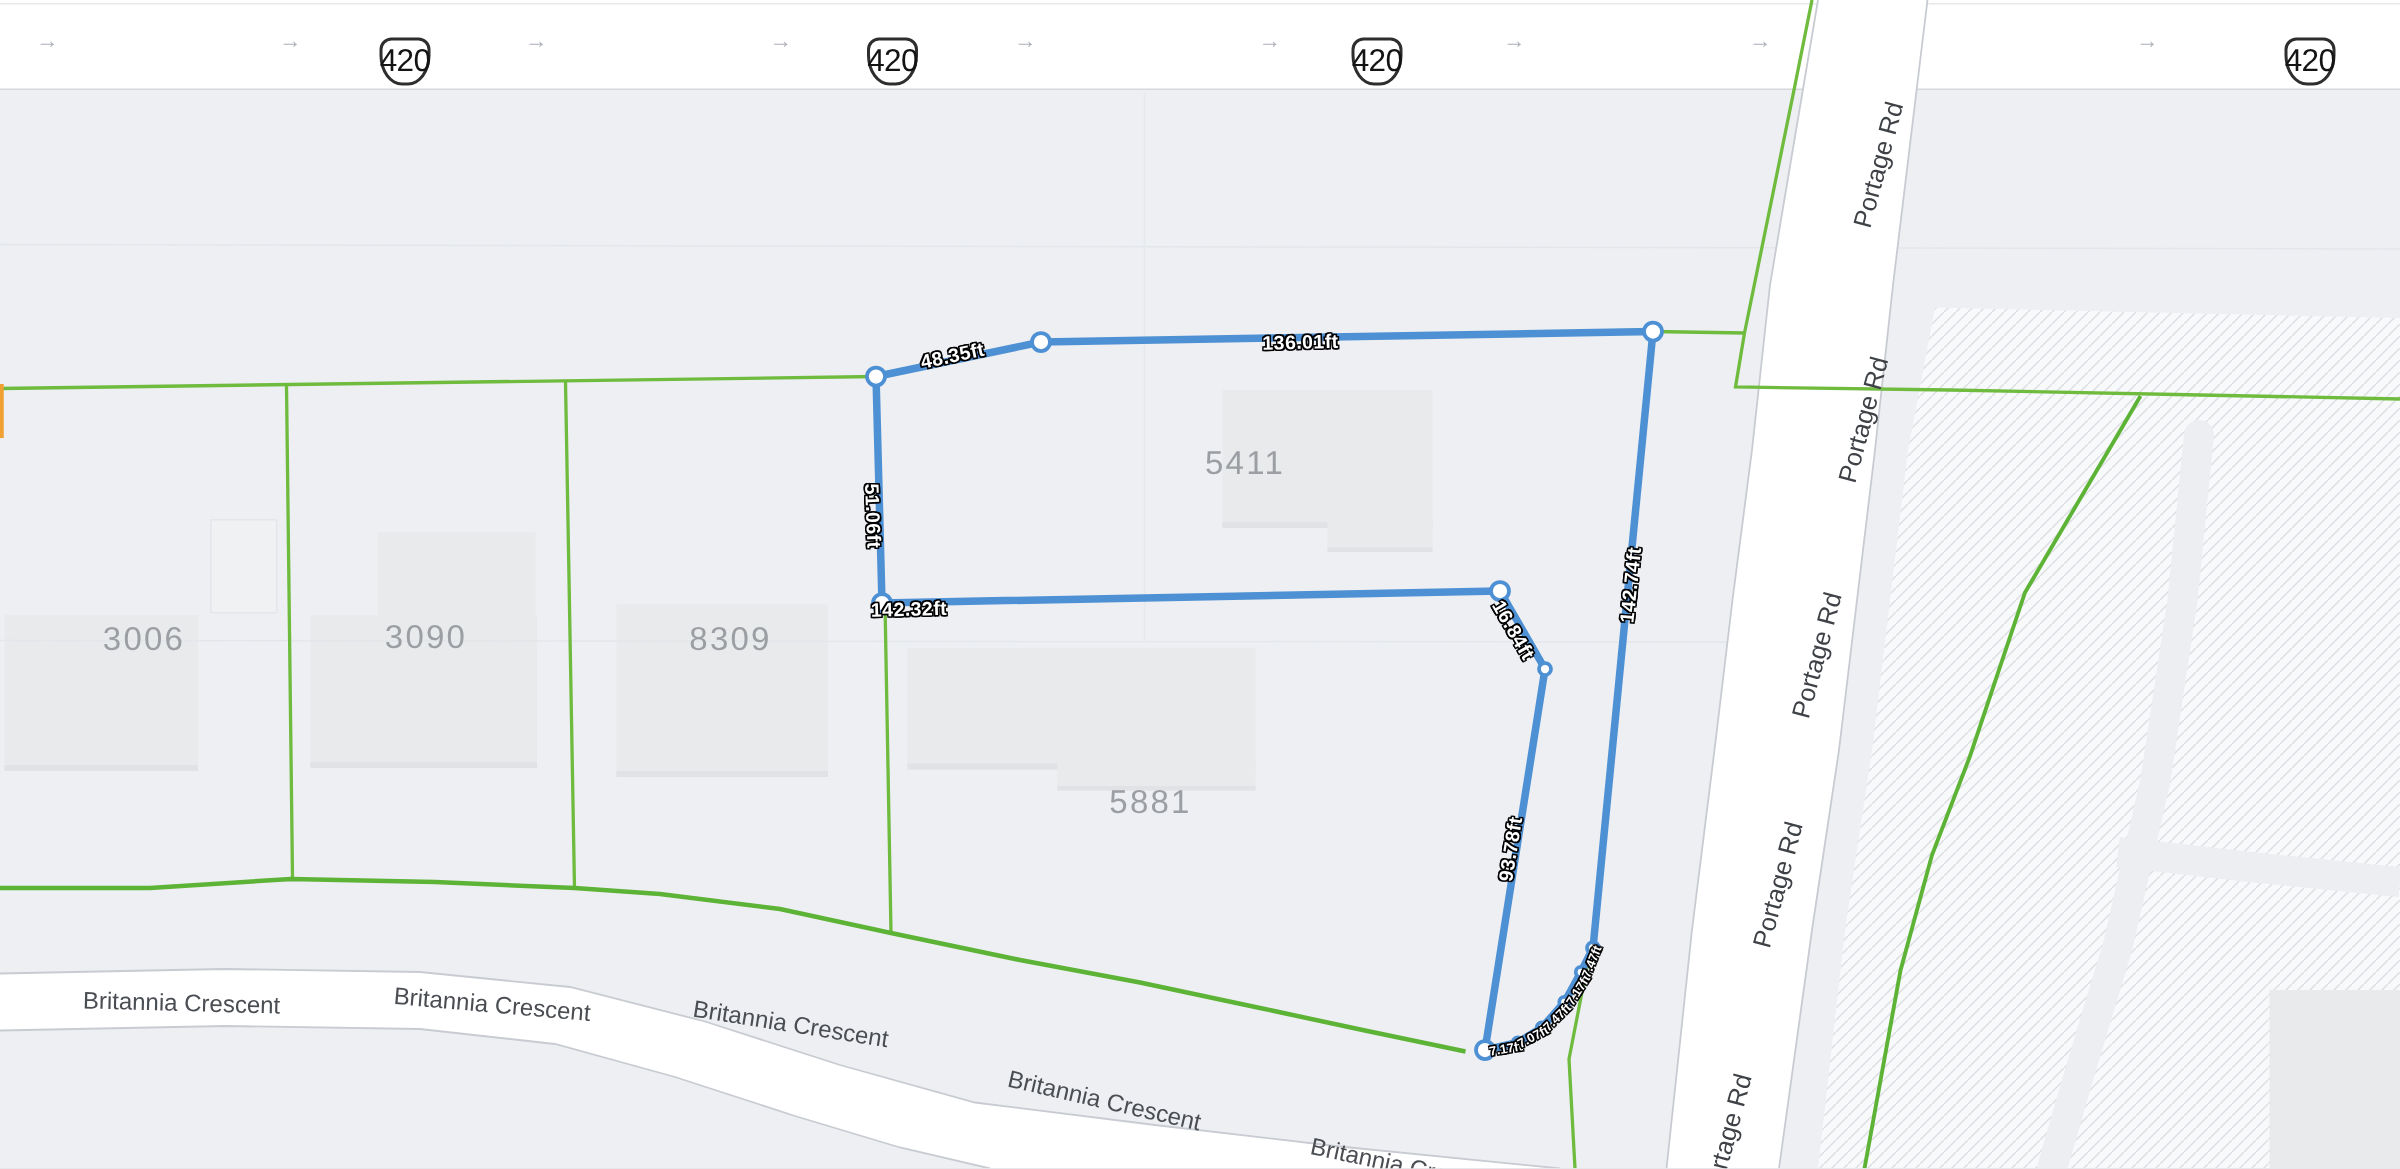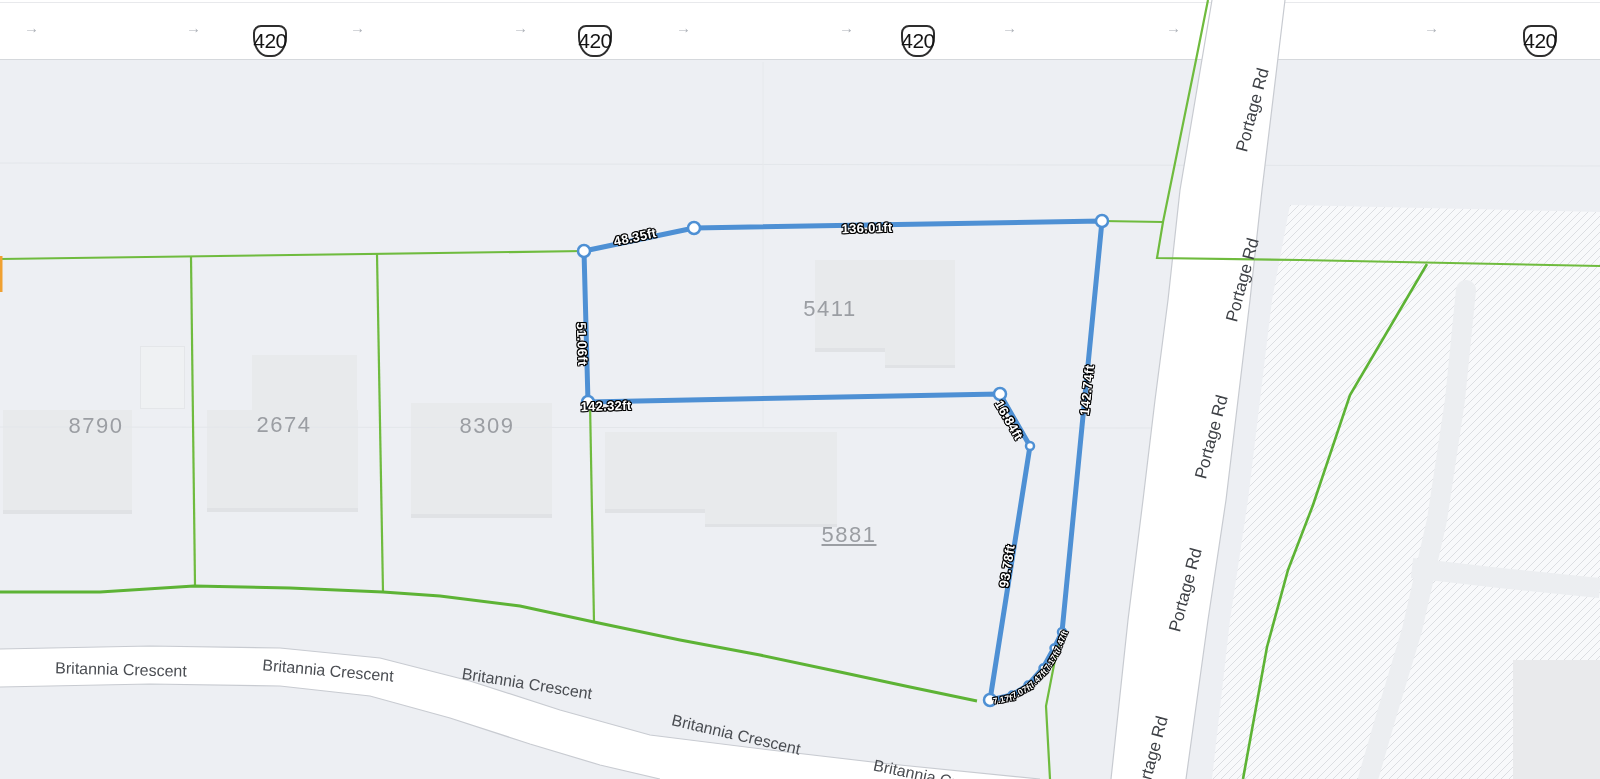--- a/index.html
+++ b/index.html
@@ -127,24 +127,24 @@
   <div class="harrow" style="left:24px;">→</div>
   <div class="harrow" style="left:186px;">→</div>
   <div class="harrow" style="left:350px;">→</div>
   <div class="harrow" style="left:513px;">→</div>
   <div class="harrow" style="left:676px;">→</div>
   <div class="harrow" style="left:839px;">→</div>
   <div class="harrow" style="left:1002px;">→</div>
   <div class="harrow" style="left:1166px;">→</div>
   <div class="harrow" style="left:1424px;">→</div>
 
-  <div class="house" style="left:96px;top:426px;">8790</div>
-  <div class="house" style="left:284px;top:425px;">2674</div>
+  <div class="house" style="left:96px;top:426px;">3006</div>
+  <div class="house" style="left:284px;top:425px;">3090</div>
   <div class="house" style="left:487px;top:426px;">8309</div>
-  <div class="house" style="left:849px;top:535px;text-decoration:underline;">5881</div>
+  <div class="house" style="left:767px;top:535px;">5881</div>
   <div class="house" style="left:830px;top:309px;">5411</div>
 
   <div class="rlabel" style="left:121px;top:670px;transform:translate(-50%,-50%) rotate(1.5deg);">Britannia Crescent</div>
   <div class="rlabel" style="left:328px;top:671px;transform:translate(-50%,-50%) rotate(5deg);">Britannia Crescent</div>
   <div class="rlabel" style="left:527px;top:684px;transform:translate(-50%,-50%) rotate(9deg);">Britannia Crescent</div>
   <div class="rlabel" style="left:736px;top:735px;transform:translate(-50%,-50%) rotate(13deg);">Britannia Crescent</div>
   <div class="rlabel" style="left:938px;top:779px;transform:translate(-50%,-50%) rotate(12deg);">Britannia Crescent</div>
 
   <div class="plabel" style="left:1295px;top:-42px;transform:translate(-50%,-50%) rotate(-75deg);">Portage Rd</div>
   <div class="plabel" style="left:1253px;top:110px;transform:translate(-50%,-50%) rotate(-75deg);">Portage Rd</div>

